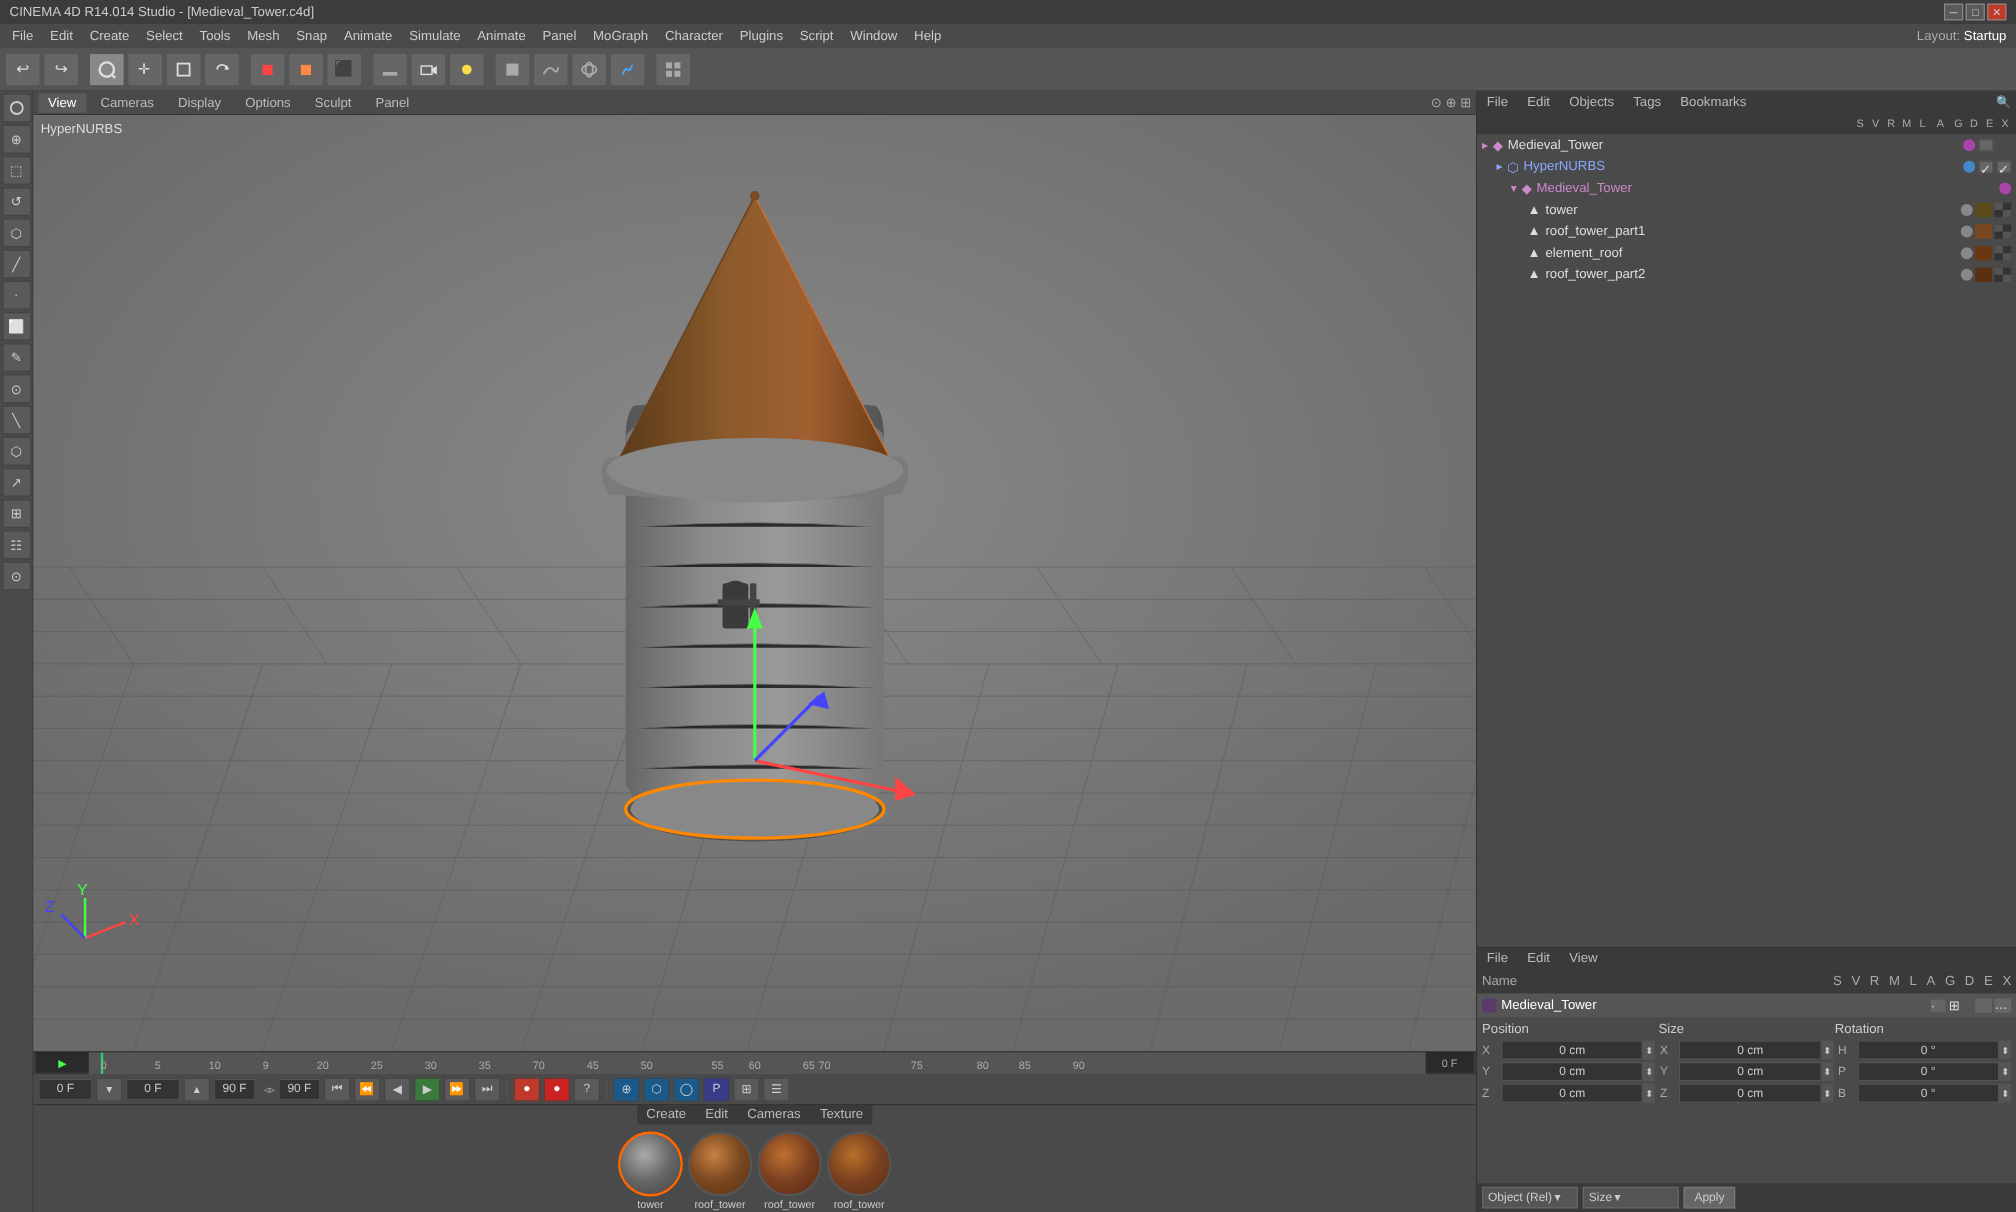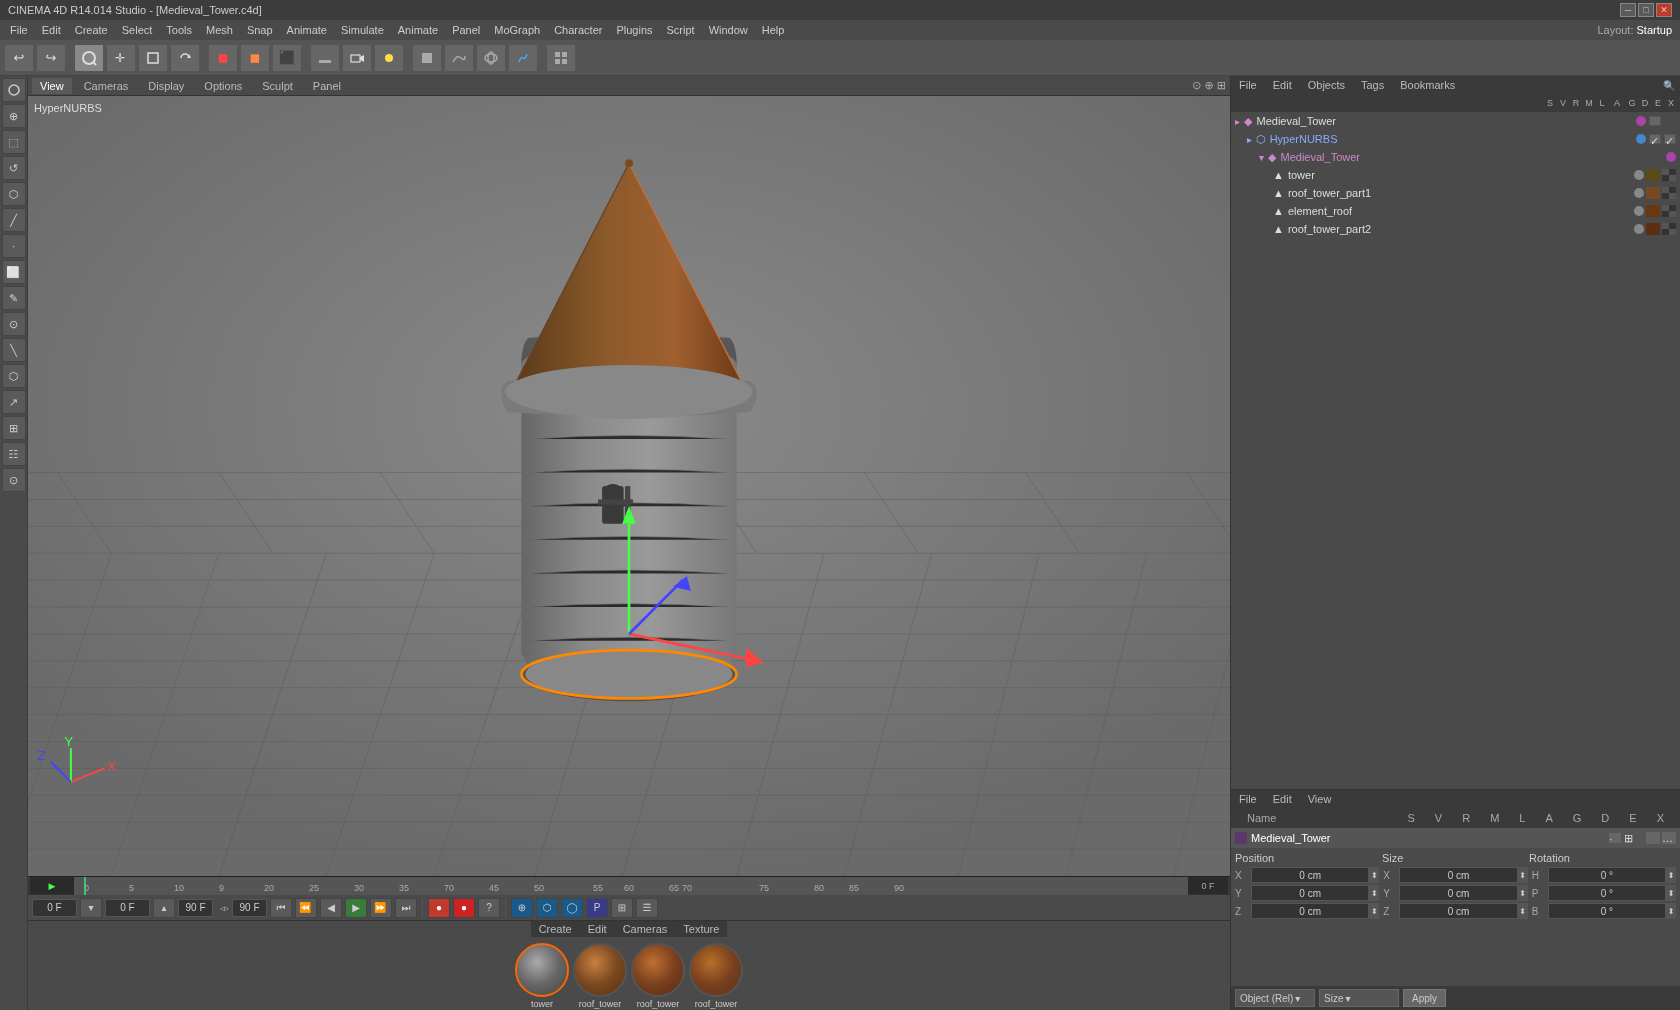--- a/index.html
+++ b/index.html
@@ -708,21 +708,21 @@
       </div>
     </div>
 
     <div id="attr-manager">
       <div id="attr-menubar">
         <span class="attr-menu">File</span>
         <span class="attr-menu">Edit</span>
         <span class="attr-menu">View</span>
       </div>
 
-      <div id="attr-header" style="height:20px; background:#3a3a3a; display:flex; align-items:center; padding:0 16px; gap:16px;">
+      <div id="attr-header" style="height:20px; background:#3a3a3a; display:flex; align-items:center; padding:0 4px; gap:4px;">
         <span class="attr-col-header" style="flex:1;">Name</span>
         <span class="attr-col-header">S</span>
         <span class="attr-col-header" style="margin-left:4px;">V</span>
         <span class="attr-col-header" style="margin-left:4px;">R</span>
         <span class="attr-col-header" style="margin-left:4px;">M</span>
         <span class="attr-col-header" style="margin-left:4px;">L</span>
         <span class="attr-col-header" style="margin-left:4px;">A</span>
         <span class="attr-col-header" style="margin-left:4px;">G</span>
         <span class="attr-col-header" style="margin-left:4px;">D</span>
         <span class="attr-col-header" style="margin-left:4px;">E</span>

